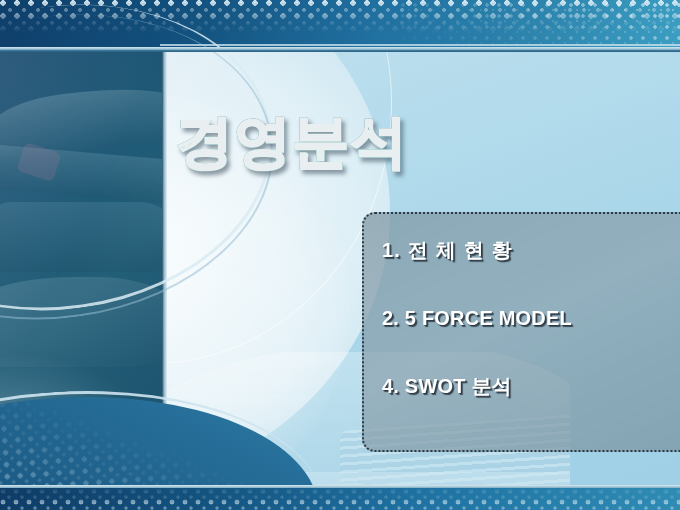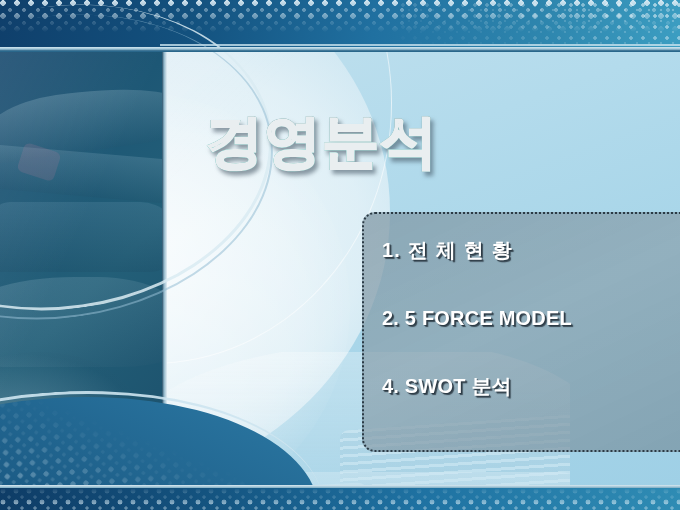--- a/index.html
+++ b/index.html
@@ -163,21 +163,21 @@
     mask-image:linear-gradient(25deg,rgba(0,0,0,1) 0%,rgba(0,0,0,.6) 45%,rgba(0,0,0,0) 75%);
   }
   .bl-swoosh-edge{
     position:absolute;left:-205px;top:392px;width:530px;height:262px;
     border-radius:50%;border-top:3px solid rgba(205,228,240,.9);
     transform:rotate(-4deg);
   }
 
   
   .title{
-    position:absolute;left:206px;top:104px;
+    position:absolute;left:176px;top:104px;
     font-size:57px;font-weight:bold;letter-spacing:1px;
     background:linear-gradient(180deg,#1c5f66 0%,#2a8a86 38%,#28b9ab 62%,#1d8d86 88%,#155e62 100%);
     -webkit-background-clip:text;background-clip:text;color:transparent;
     -webkit-text-stroke:2.5px #e9eef0;
     paint-order:stroke fill;
     filter:drop-shadow(3px 4px 2px rgba(60,78,92,.55));
     white-space:nowrap;
   }
 
   

